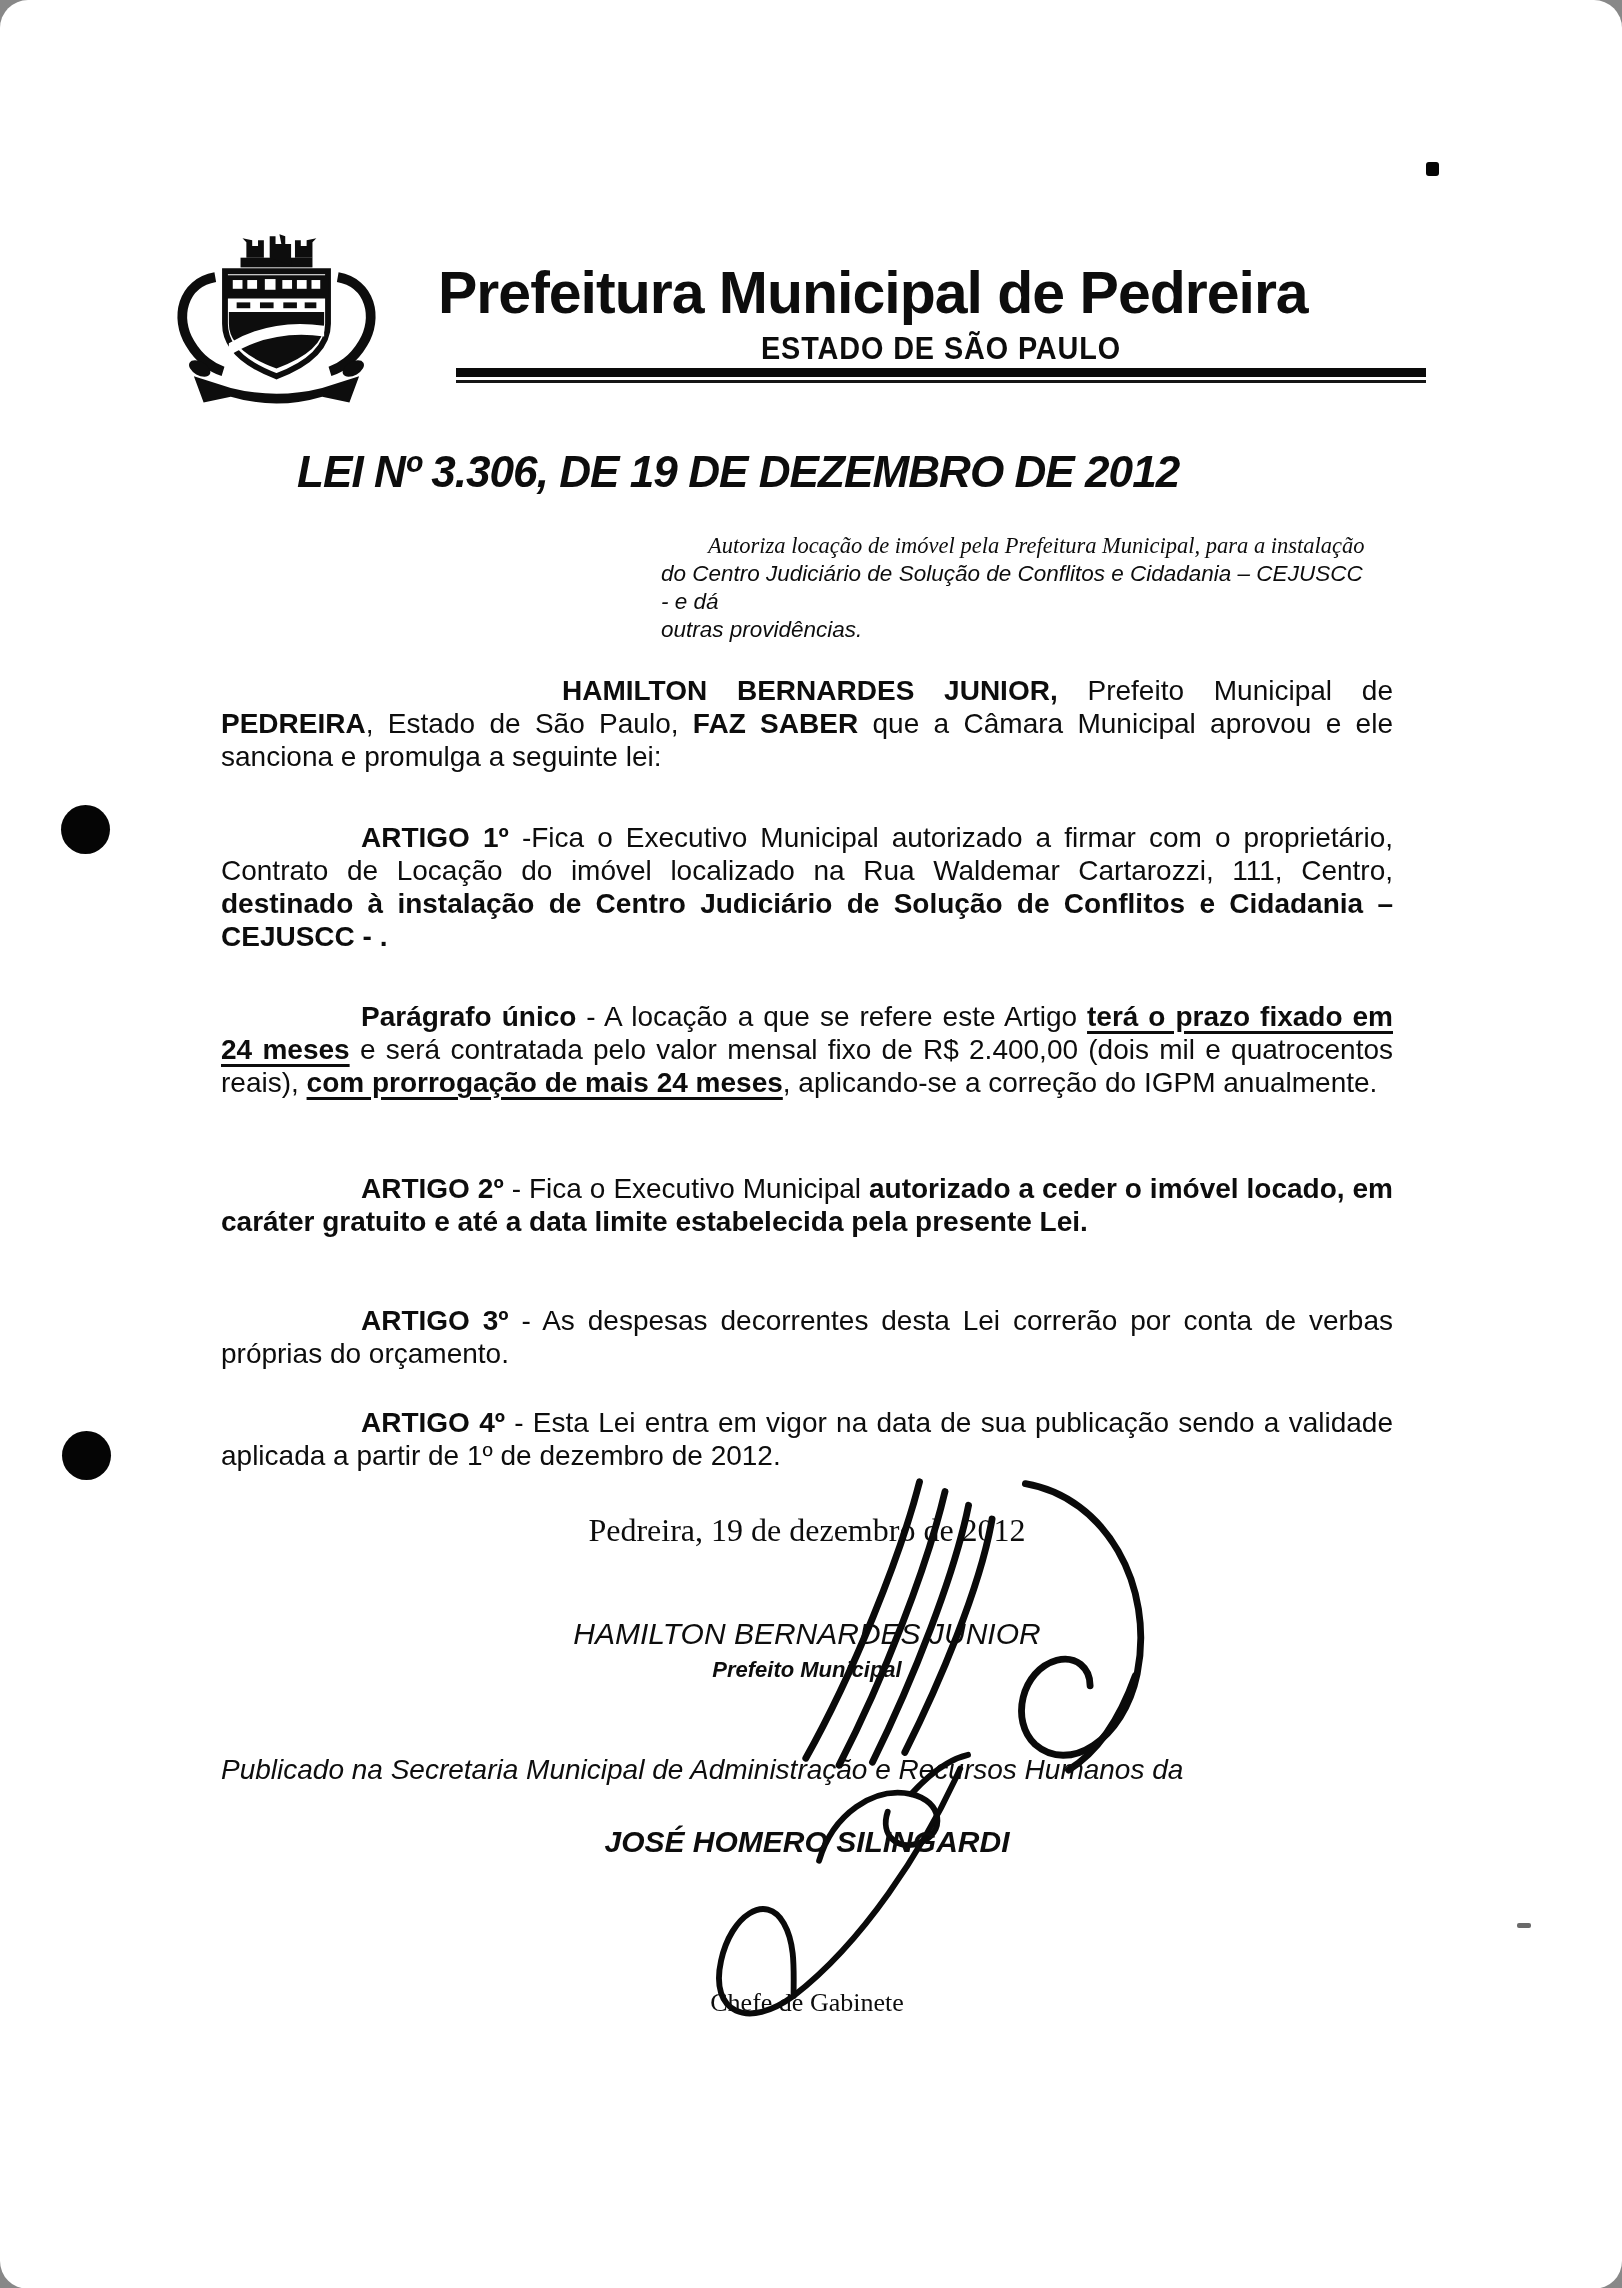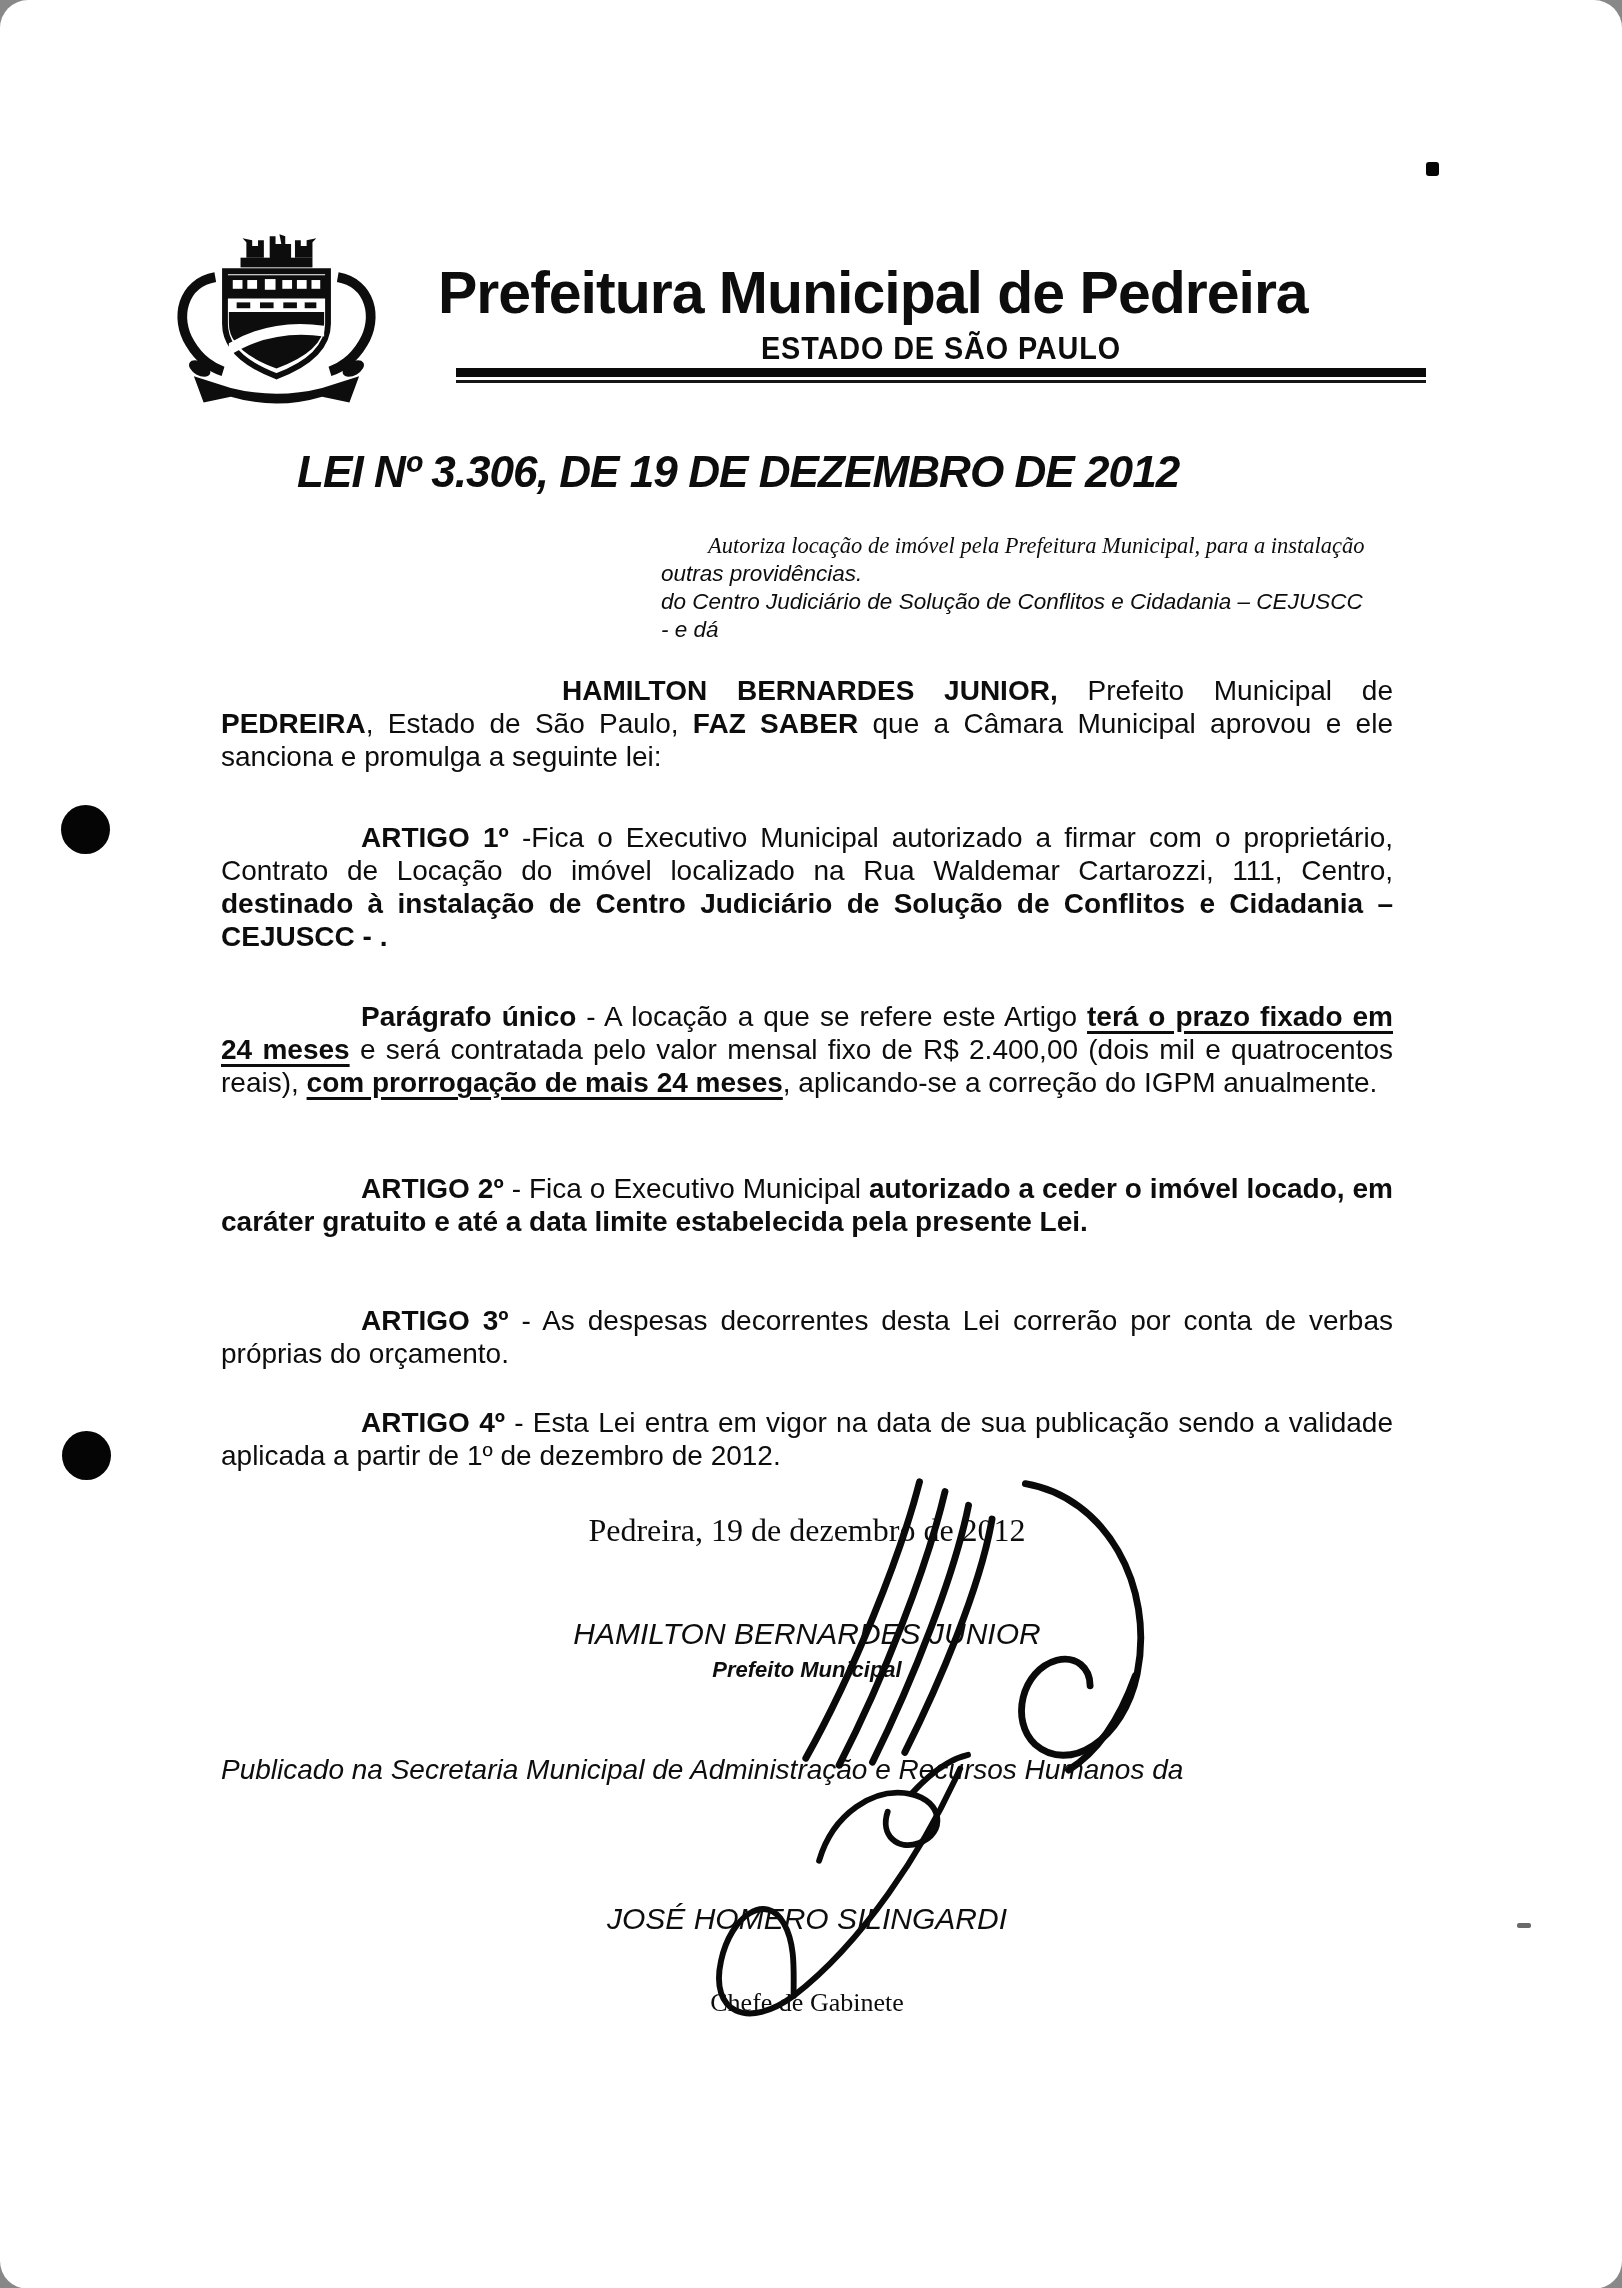--- a/index.html
+++ b/index.html
@@ -56,21 +56,21 @@
   .seg-b{font-weight:700;}
   .seg-bi{font-weight:700;}
   .seg-bu{font-weight:700;text-decoration:underline;text-decoration-thickness:2.9px;text-underline-offset:4.9px;}
 
   
   .center-wrap{left:221px;width:1172px;text-align:center;}
   .dateline{top:1512px;font-family:"Liberation Serif", serif;font-size:32px;}
   .mayor-name{top:1617px;font-size:30px;font-weight:400;font-style:italic;}
   .mayor-role{top:1657px;font-size:22px;font-weight:700;font-style:italic;}
   .pub-note{left:221px;top:1751px;width:1137px;font-style:italic;font-size:28px;line-height:37px;}
-  .chief-name{top:1902px;font-size:30px;font-weight:400;font-style:italic;}
+  .chief-name{top:1825px;font-size:30px;font-weight:700;font-style:italic;}
   .chief-role{top:1988px;font-family:"Liberation Serif", serif;font-size:26px;}
 
   svg{display:block;}
 </style>
 </head>
 <body>
 
 <div class="page">
 
   <div class="abs dot" style="left:1426px;top:162px;width:12.7px;height:13.7px;"></div>
@@ -116,22 +116,22 @@
   <div class="abs hdr-sub">
     <span class="squeeze">ESTADO DE SÃO PAULO</span>
   </div>
   <div class="abs rule-thick"></div>
   <div class="abs rule-thin"></div>
 
   <div class="abs law-title">LEI Nº 3.306, DE 19 DE DEZEMBRO DE 2012</div>
 
   <div class="abs summary">
     <div class="line1">Autoriza locação de imóvel pela Prefeitura Municipal, para a instalação</div>
+    <div>do Centro Judiciário de Solução de Conflitos e Cidadania – CEJUSCC - e dá</div>
     <div>outras providências.</div>
-    <div>do Centro Judiciário de Solução de Conflitos e Cidadania – CEJUSCC - e dá</div>
   </div>
 
   <p class="abs body-par indent-wide" style="top:674px;margin:0;"><span class="seg-bi">HAMILTON BERNARDES JUNIOR,</span><span class="seg-n"> Prefeito Municipal de </span><span class="seg-b">PEDREIRA</span><span class="seg-n">, Estado de São Paulo, </span><span class="seg-b">FAZ SABER</span><span class="seg-n"> que a Câmara Municipal aprovou e ele sanciona e promulga a seguinte lei:</span></p>
   <p class="abs body-par indent-tab" style="top:821px;margin:0;"><span class="seg-bi">ARTIGO 1º</span><span class="seg-n"> -Fica o Executivo Municipal autorizado a firmar com o proprietário, Contrato de Locação do imóvel localizado na Rua Waldemar Cartarozzi, 111, Centro, </span><span class="seg-b">destinado à instalação de Centro Judiciário de Solução de Conflitos e Cidadania – CEJUSCC - .</span></p>
   <p class="abs body-par indent-tab" style="top:1000px;margin:0;"><span class="seg-bi">Parágrafo único</span><span class="seg-n"> - A locação a que se refere este Artigo </span><span class="seg-bu">terá o prazo fixado em 24 meses</span><span class="seg-n"> e será contratada pelo valor mensal fixo de R$ 2.400,00 (dois mil e quatrocentos reais), </span><span class="seg-bu">com prorrogação de mais 24 meses</span><span class="seg-n">, aplicando-se a correção do IGPM anualmente.</span></p>
   <p class="abs body-par indent-tab" style="top:1172px;margin:0;"><span class="seg-bi">ARTIGO 2º</span><span class="seg-n"> - Fica o Executivo Municipal </span><span class="seg-b">autorizado a ceder o imóvel locado, em caráter gratuito e até a data limite estabelecida pela presente Lei.</span></p>
   <p class="abs body-par indent-tab" style="top:1304px;margin:0;"><span class="seg-bi">ARTIGO 3º</span><span class="seg-n"> -  As despesas decorrentes desta Lei correrão por conta de verbas próprias do orçamento.</span></p>
   <p class="abs body-par indent-tab" style="top:1406px;margin:0;"><span class="seg-bi">ARTIGO 4º</span><span class="seg-n"> - Esta Lei entra em vigor na data de sua publicação sendo a validade aplicada a partir de 1º de dezembro de 2012.</span></p>
 
   <div class="abs center-wrap dateline">Pedreira, 19 de dezembro de 2012</div>

